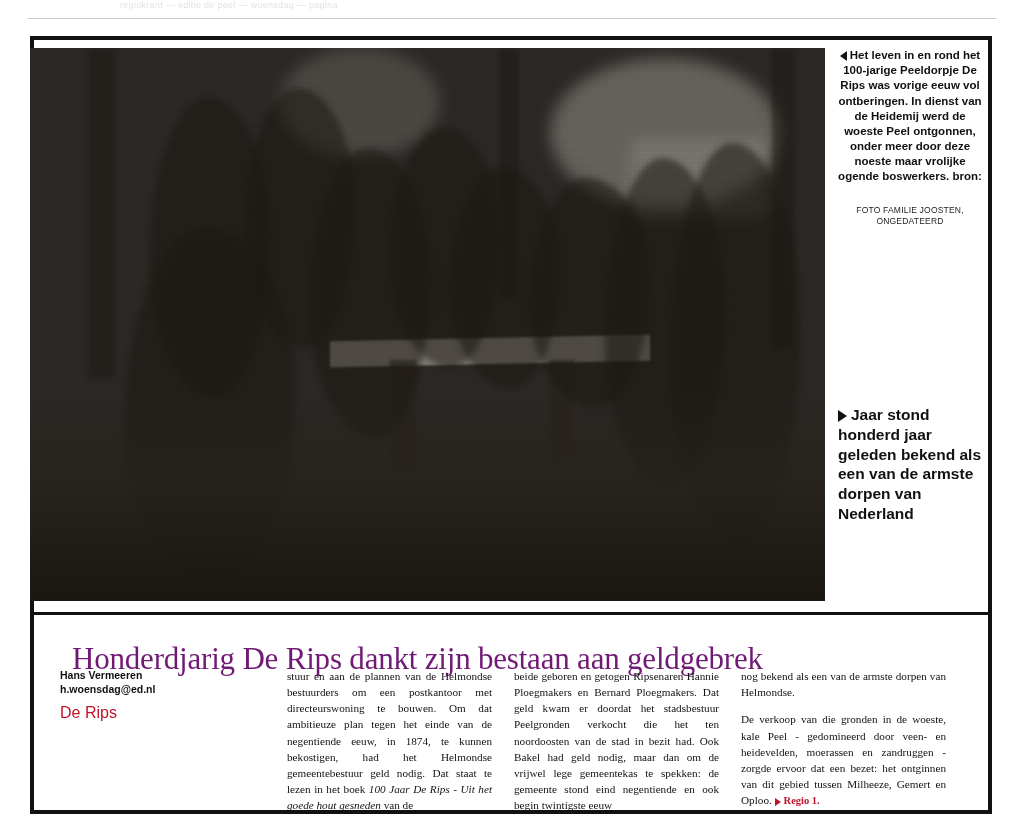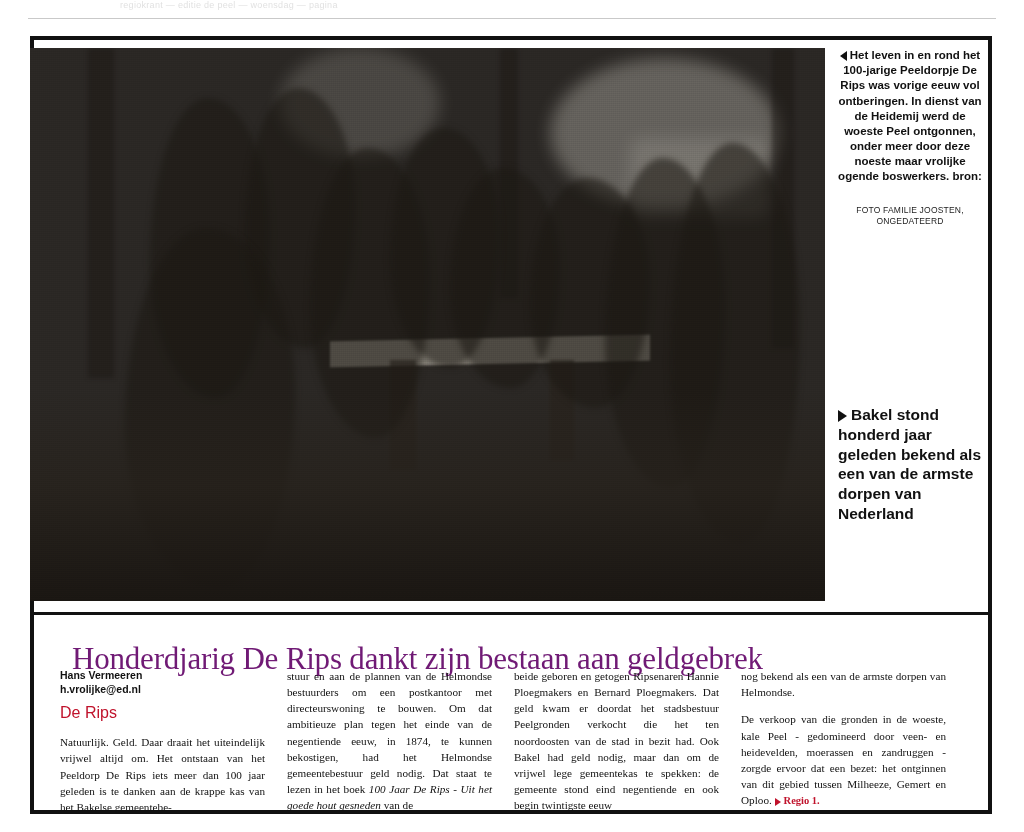--- a/index.html
+++ b/index.html
@@ -265,34 +265,33 @@
   </div>
 
   <div class="rail">
     <div class="rail-caption">
       <span class="arrow"></span><span>Het leven in en rond het 100-jarige Peeldorpje De Rips was vorige eeuw vol ontberingen. In dienst van de Heidemij werd de woeste Peel ontgonnen, onder meer door deze noeste maar vrolijke ogende boswerkers. bron:</span>
     </div>
     <div class="rail-credit">FOTO FAMILIE JOOSTEN, ONGEDATEERD</div>
   </div>
 
   <div class="pullquote">
-    <span class="arrow"></span><span>Bakel stond honderd jaar geleden bekend als een van de armste dorpen van Nederland</span>
+    <span class="arrow"></span><span>Jaar stond honderd jaar geleden bekend als een van de armste dorpen van Nederland</span>
   </div>
 
   <div class="mid-rule"></div>
 
   <h1 class="headline">Honderdjarig De Rips dankt zijn bestaan aan geldgebrek</h1>
 
   <div class="cols">
 
     <div class="col col1">
       <div class="byline-name">Hans Vermeeren</div>
-      <div class="byline-mail">h.vrolijke@ed.nl</div>
+      <div class="byline-mail">h.woensdag@ed.nl</div>
       <div class="dateline">De Rips</div>
-      <p class="body-text first">Natuurlijk. Geld. Daar draait het uiteindelijk vrijwel altijd om. Het ontstaan van het Peeldorp De Rips iets meer dan 100 jaar geleden is te danken aan de krappe kas van het Bakelse gemeentebe-</p>
     </div>
 
     <div class="col col2">
       <p class="body-text"><span>stuur en aan de plannen van de Helmondse bestuurders om een postkantoor met directeurswoning te bouwen. Om dat ambitieuze plan tegen het einde van de negentiende eeuw, in 1874, te kunnen bekostigen, had het Helmondse gemeentebestuur geld nodig. Dat staat te lezen in het boek </span><em>100 Jaar De Rips - Uit het goede hout gesneden</em><span> van de</span></p>
     </div>
 
     <div class="col col3">
       <p class="body-text">beide geboren en getogen Ripsenaren Hannie Ploegmakers en Bernard Ploegmakers. Dat geld kwam er doordat het stadsbestuur Peelgronden verkocht die het ten noordoosten van de stad in bezit had. Ook Bakel had geld nodig, maar dan om de vrijwel lege gemeentekas te spekken: de gemeente stond eind negentiende en ook begin twintigste eeuw</p>
     </div>
 

